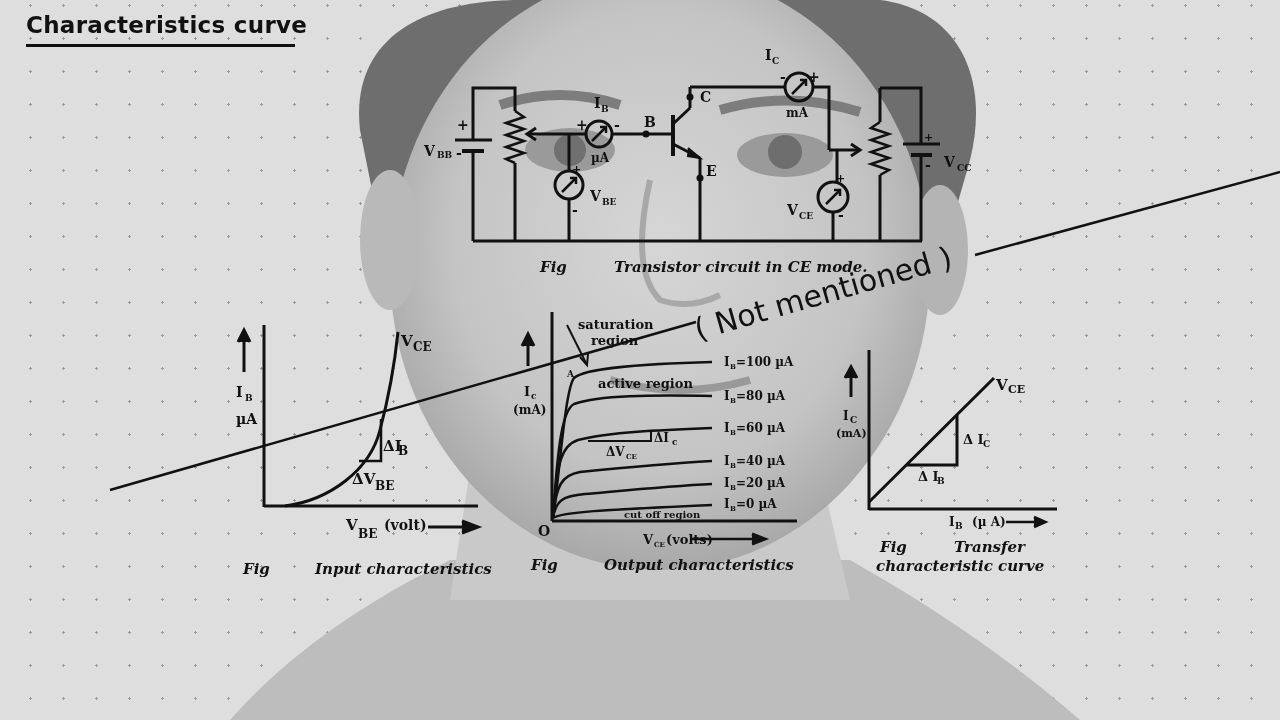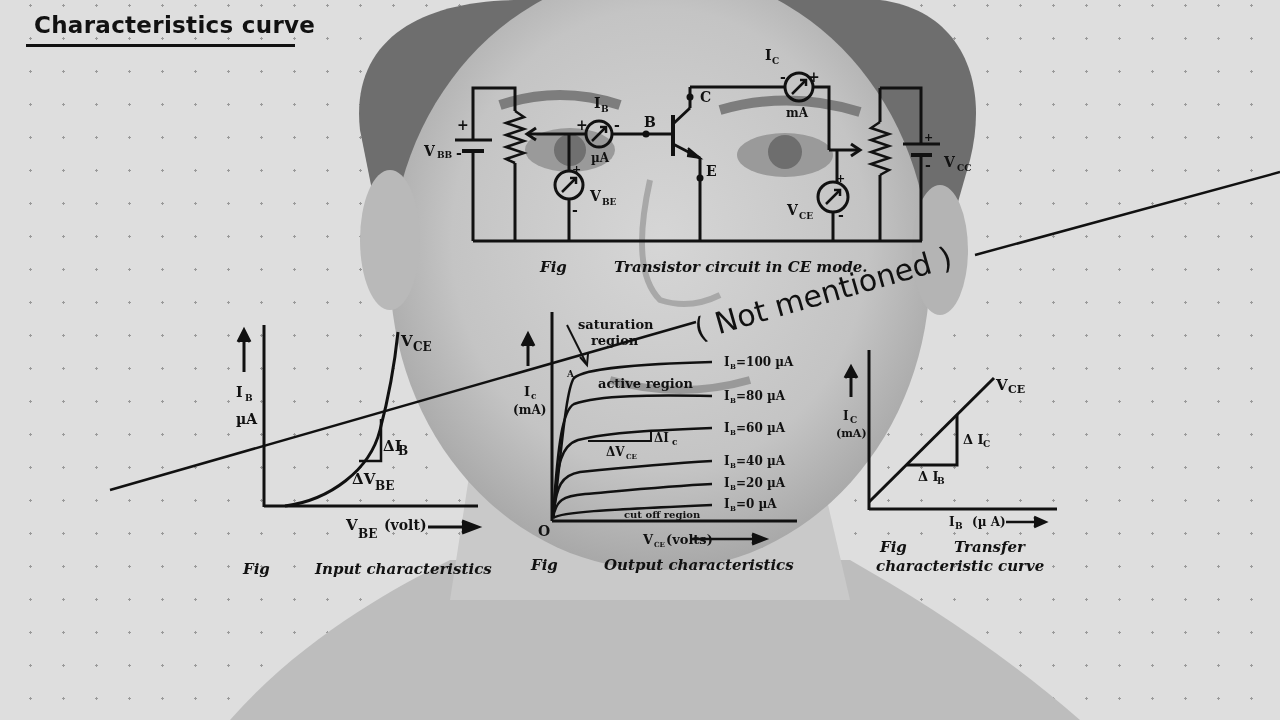--- a/index.html
+++ b/index.html
@@ -3,21 +3,21 @@
 <meta charset="utf-8">
 <style>
   html, body { margin:0; padding:0; }
   body { width:1280px; height:720px; overflow:hidden; background:#dedede; position:relative;
          font-family:"DejaVu Serif", serif; }
   .dots { position:absolute; inset:0;
     background-image: radial-gradient(circle, #9a9a9a 1px, transparent 1.4px);
     background-size: 33px 33px; background-position: 14px 22px; }
   .person { position:absolute; left:0; top:0; width:1280px; height:720px; }
   .slide-title { position:absolute; left:26px; top:12px; font-family:"DejaVu Sans", sans-serif;
-    font-weight:bold; font-size:23px; color:#111; letter-spacing:0.3px;margin-left:8px; }
+    font-weight:bold; font-size:23px; color:#111; letter-spacing:0.3px; }
   .title-underline { position:absolute; left:26px; top:44px; width:269px; height:3px; background:#111; }
   svg text { font-family:"DejaVu Serif", serif; fill:#111; }
   .cap { font-style:italic; font-weight:bold; font-size:15px; }
   .lbl { font-weight:bold; font-size:14px; }
   .sub { font-size:9px; font-weight:bold; }
   .hand { font-family:"DejaVu Sans", sans-serif; font-size:30px; fill:#111; }
 </style>
 </head>
 <body>
 

